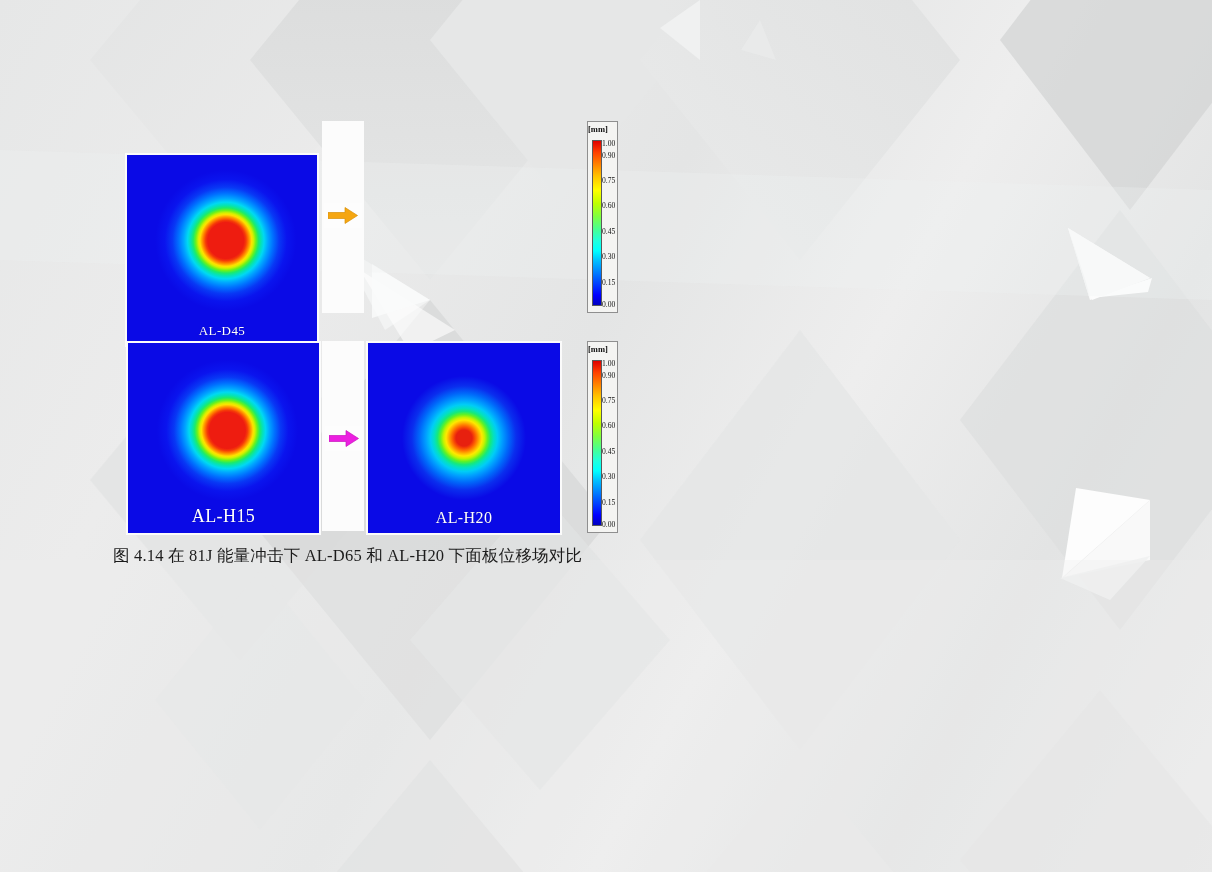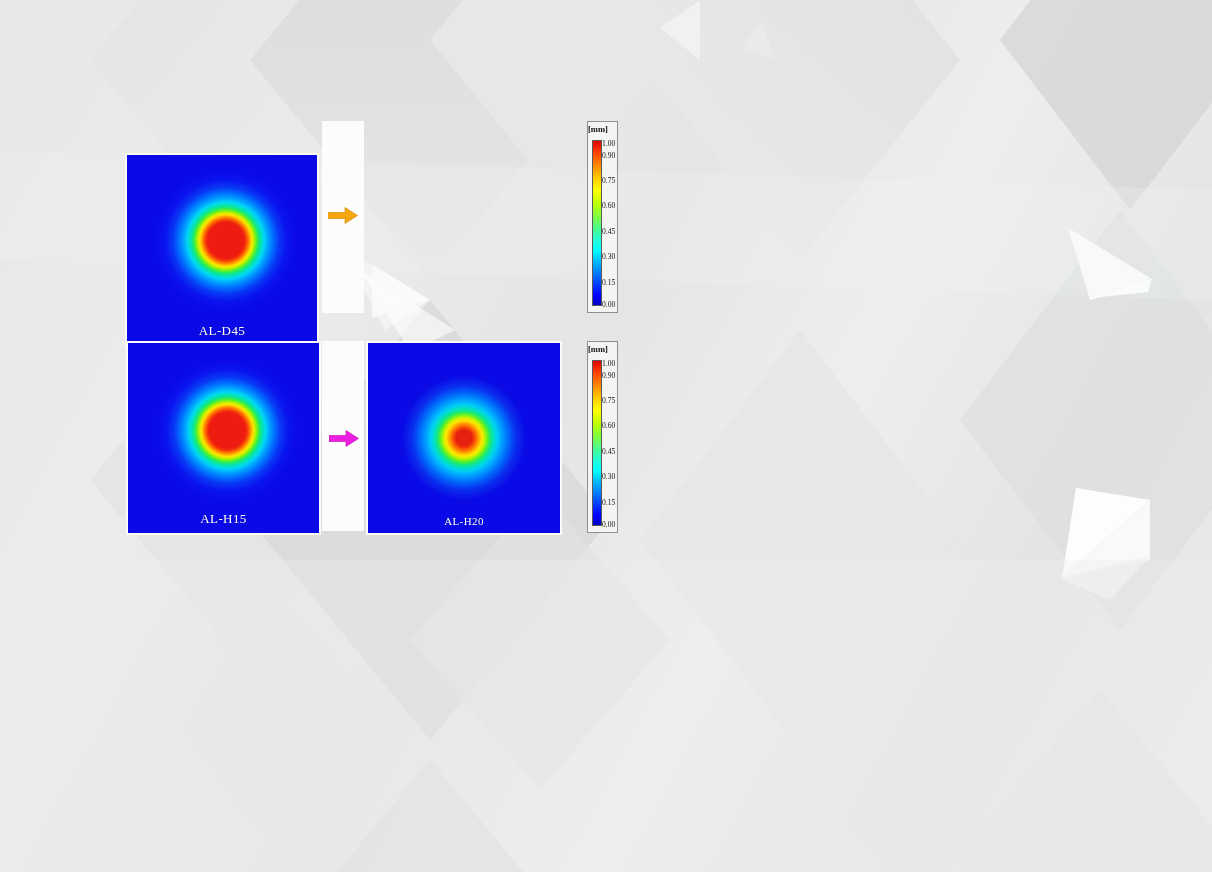--- a/index.html
+++ b/index.html
@@ -227,21 +227,21 @@
                #05e3b4 41%,
                #00d9f2 44.5%,
                #00a6ff 49%,
                #0070ff 55%,
                #0838f5 62%,
                #0a14ee 71%,
                #0a0ae6 82%,
                #0a0ae6 100%),
              radial-gradient(ellipse 150px 150px at 50% 50%, #0b0bea 0%, #0a0ae6 100%);
              background-color:#0a0ae6;"></div>
-      <div class="plabel" style="bottom:6px;font-size:13px;">AL-H15</div>
+      <div class="plabel" style="bottom:6px;font-size:18px;">AL-H15</div>
     </div>
 
     <div class="panel" style="left:366px;top:341px;width:192px;height:190px;">
       <div class="field" style="background:
              radial-gradient(circle 62px at 50% 50%,
                #e7200f 0%,
                #e7200f 13%,
                #f84a05 17%,
                #ff7c00 21%,
                #ffb400 25%,
@@ -250,21 +250,21 @@
                #5ff226 38%,
                #16e97b 43%,
                #03e0c2 48%,
                #00cdf6 54%,
                #009dff 62%,
                #0068fa 72%,
                #0a2eee 84%,
                #0a0ae6 100%),
              radial-gradient(ellipse 165px 150px at 50% 52%, #0c10ea 0%, #0a0ae6 100%);
              background-color:#0a0ae6;"></div>
-      <div class="plabel" style="bottom:6px;font-size:11px;">AL-H20</div>
+      <div class="plabel" style="bottom:6px;font-size:16px;">AL-H20</div>
     </div>
 
     <div class="arrowbox" style="left:324px;top:203px;width:38px;height:25px;">
       <svg class="arrow-shape" width="30" height="17" viewBox="0 0 30 17" xmlns="http://www.w3.org/2000/svg">
         <polygon points="0,5.5 17,5.5 17,0.5 29.5,8.5 17,16.5 17,11.5 0,11.5" fill="#f5a611" stroke="#d88f07" stroke-width="0.7"></polygon>
       </svg>
     </div>
 
     <div class="arrowbox" style="left:325px;top:426px;width:38px;height:25px;">
       <svg class="arrow-shape" width="30" height="17" viewBox="0 0 30 17" xmlns="http://www.w3.org/2000/svg">
@@ -299,15 +299,16 @@
         <div class="tk" style="top:12px;font-size:7.6px;">0.90</div>
         <div class="tk" style="top:37px;font-size:7.6px;">0.75</div>
         <div class="tk" style="top:62px;font-size:7.6px;">0.60</div>
         <div class="tk" style="top:88px;font-size:7.6px;">0.45</div>
         <div class="tk" style="top:113px;font-size:7.6px;">0.30</div>
         <div class="tk" style="top:139px;font-size:7.6px;">0.15</div>
         <div class="tk" style="top:161px;font-size:7.6px;">0.00</div>
       </div>
     </div>
 
+    <div id="caption">图 4.14  在 81J 能量冲击下 AL-D65 和 AL-H20 下面板位移场对比</div>
 
   </div>
 </div>
 
 </body></html>

